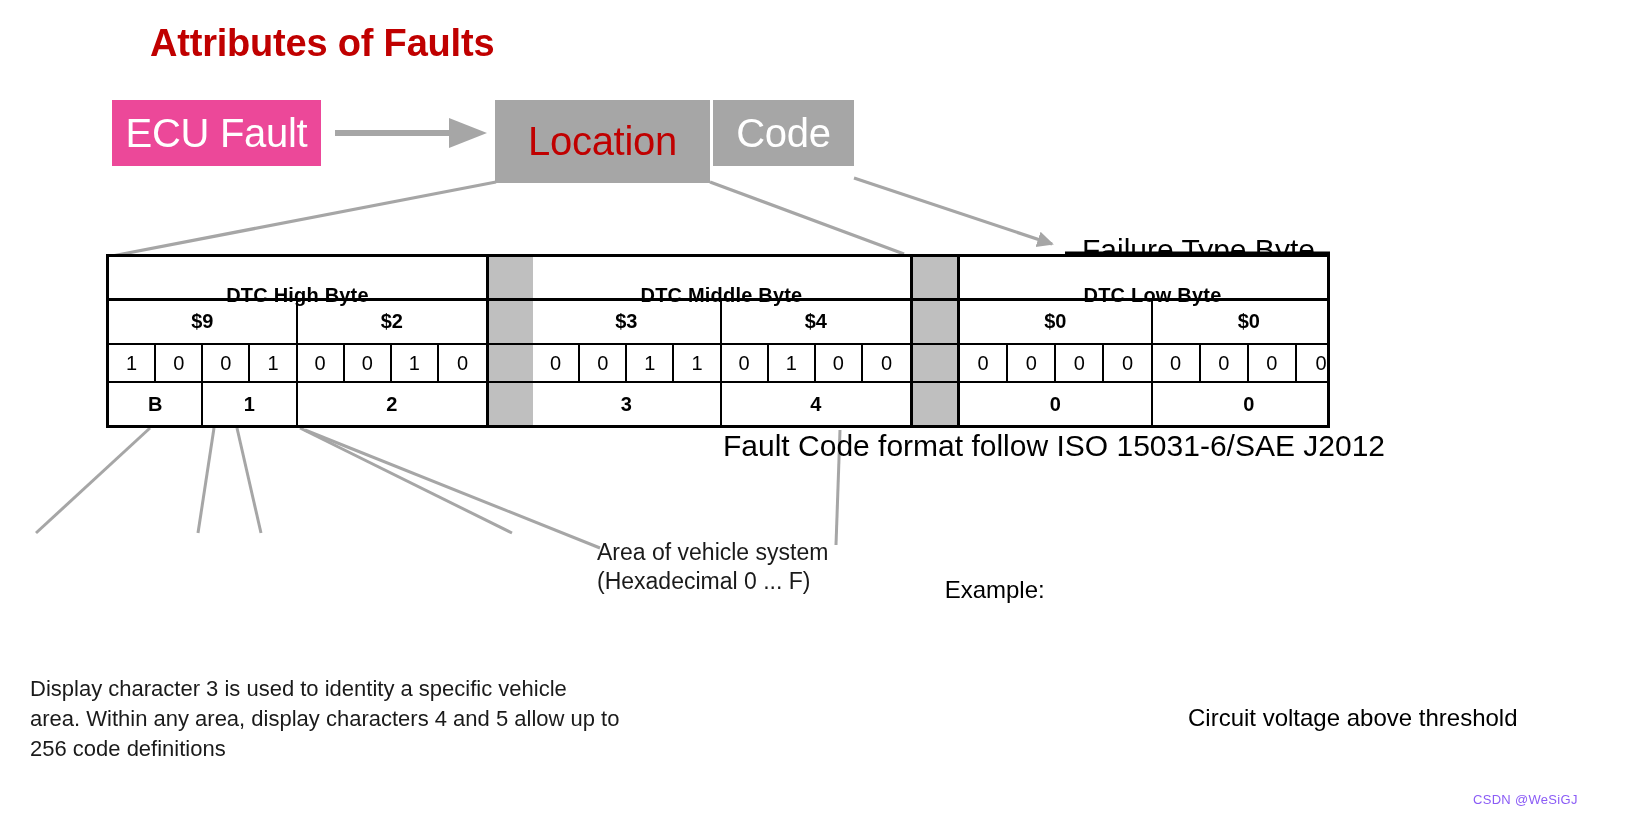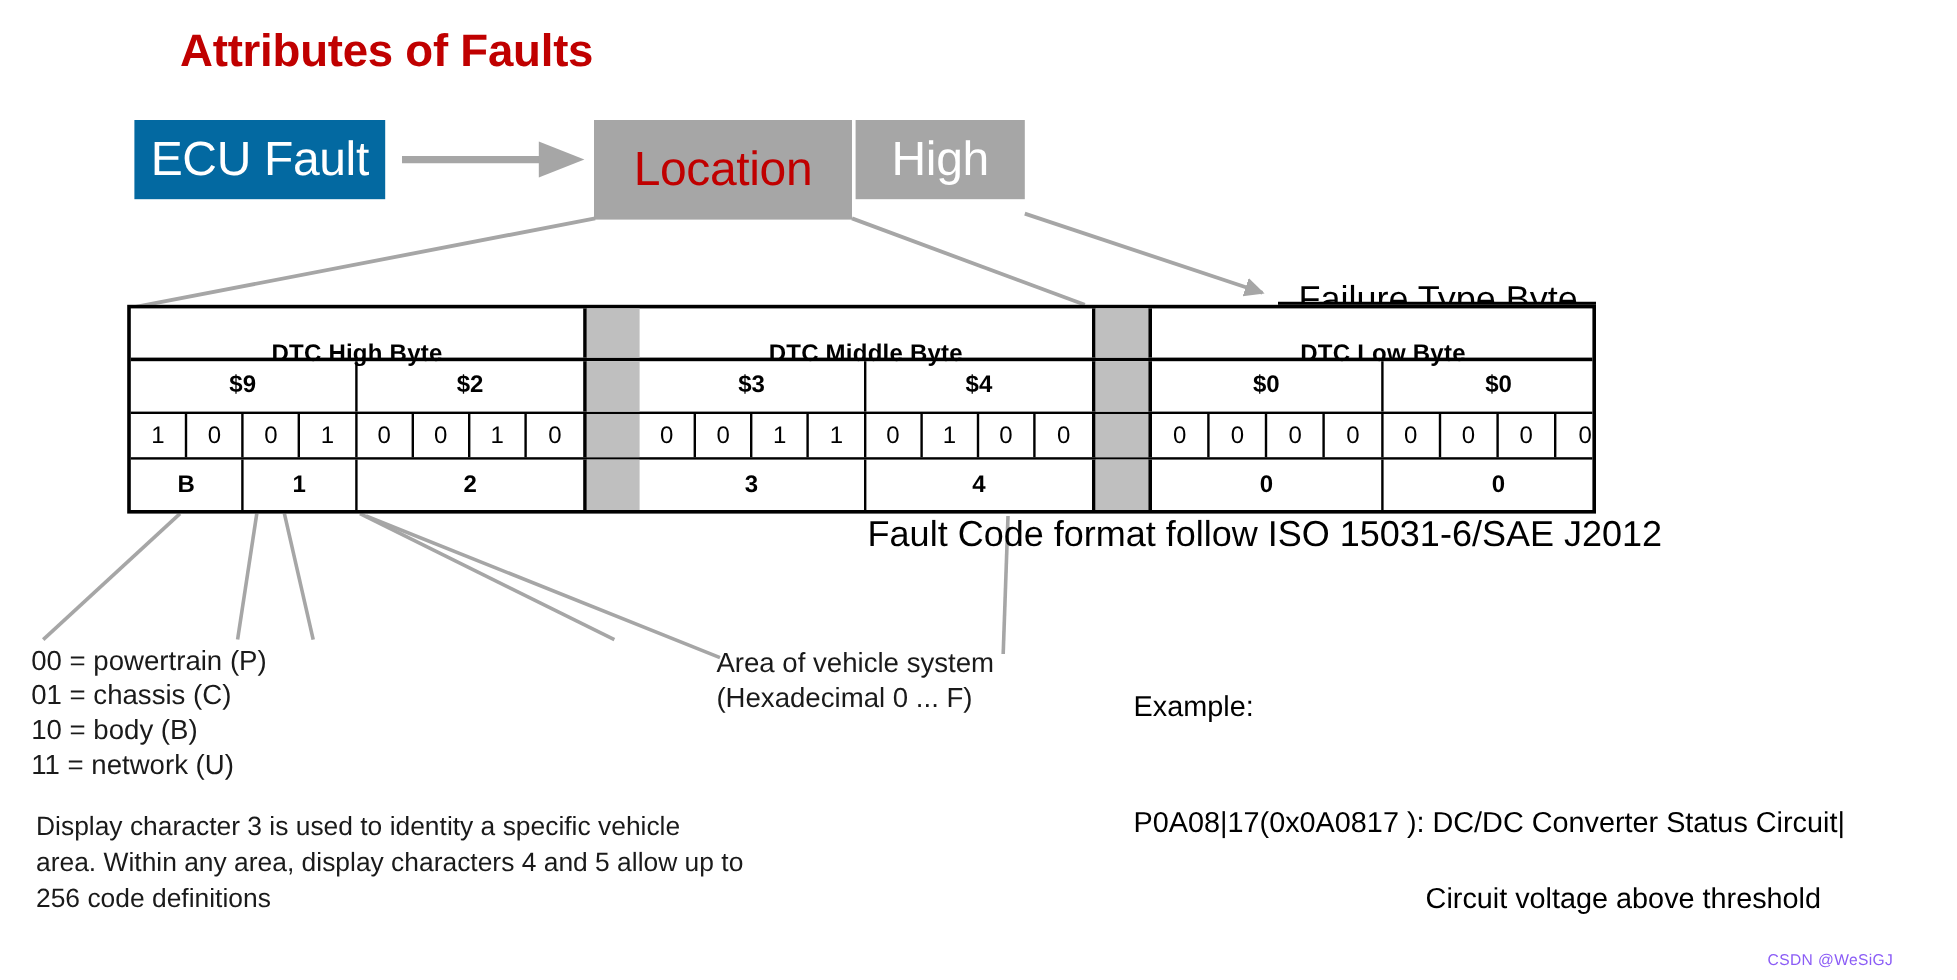--- a/index.html
+++ b/index.html
@@ -38,21 +38,21 @@
     align-items: center;
     justify-content: center;
     box-sizing: border-box;
     white-space: nowrap;
   }
   #ecu-fault-box {
     left: 112px;
     top: 100px;
     width: 209px;
     height: 66px;
-    background: #0369a1;
+    background: #ec4899;
     color: #ffffff;
     font-size: 40px;
     font-weight: 400;
     letter-spacing: -0.3px;
   }
   #location-box {
     left: 495px;
     top: 100px;
     width: 215px;
     height: 83px;
@@ -211,21 +211,21 @@
 
   <div id="title">Attributes of Faults</div>
 
   <div class="topbox" id="ecu-fault-box">
     <span>ECU Fault</span>
   </div>
   <div class="topbox" id="location-box">
     <span>Location</span>
   </div>
   <div class="topbox" id="type-box">
-    <span>High</span>
+    <span>Code</span>
   </div>
 
   <svg id="vectors" viewBox="0 0 1631 817" width="1631" height="817" xmlns="http://www.w3.org/2000/svg">
     <defs>
       <marker id="arrowhead" markerWidth="6" markerHeight="6" refX="4.6" refY="3" orient="auto" markerUnits="strokeWidth">
         <path d="M0,0.5 L5.2,3 L0,5.5 z" fill="#A6A6A6"></path>
       </marker>
     </defs>
 
     <g>
@@ -333,33 +333,28 @@
       <div class="spacer-col"></div>
       <div class="byte-group grp-low">
         <div class="cell char-cell char-h">0</div>
         <div class="cell char-cell char-h">0</div>
       </div>
     </div>
   </div>
 
   <div id="iso-note">Fault Code format follow ISO 15031-6/SAE J2012</div>
 
-  <div class="legend" id="legend-col1">00 = powertrain (P)
-01 = chassis (C)
-10 = body (B)
-11 = network (U)</div>
   <div class="legend" id="legend-col3">Area of vehicle system
 (Hexadecimal 0 ... F)</div>
 
   <div id="note-paragraph">Display character 3 is used to identity a specific vehicle
 area. Within any area, display characters 4 and 5 allow up to
 256 code definitions</div>
 
   <div id="example-block">
     <span>Example:</span>
     <br>
-    <span>P0A08|17(0x0A0817 ): DC/DC Converter Status Circuit|</span>
     <span id="example-line3">Circuit voltage above threshold</span>
   </div>
 
   <div id="watermark">CSDN @WeSiGJ</div>
 
 </div>
 
 </body></html>

